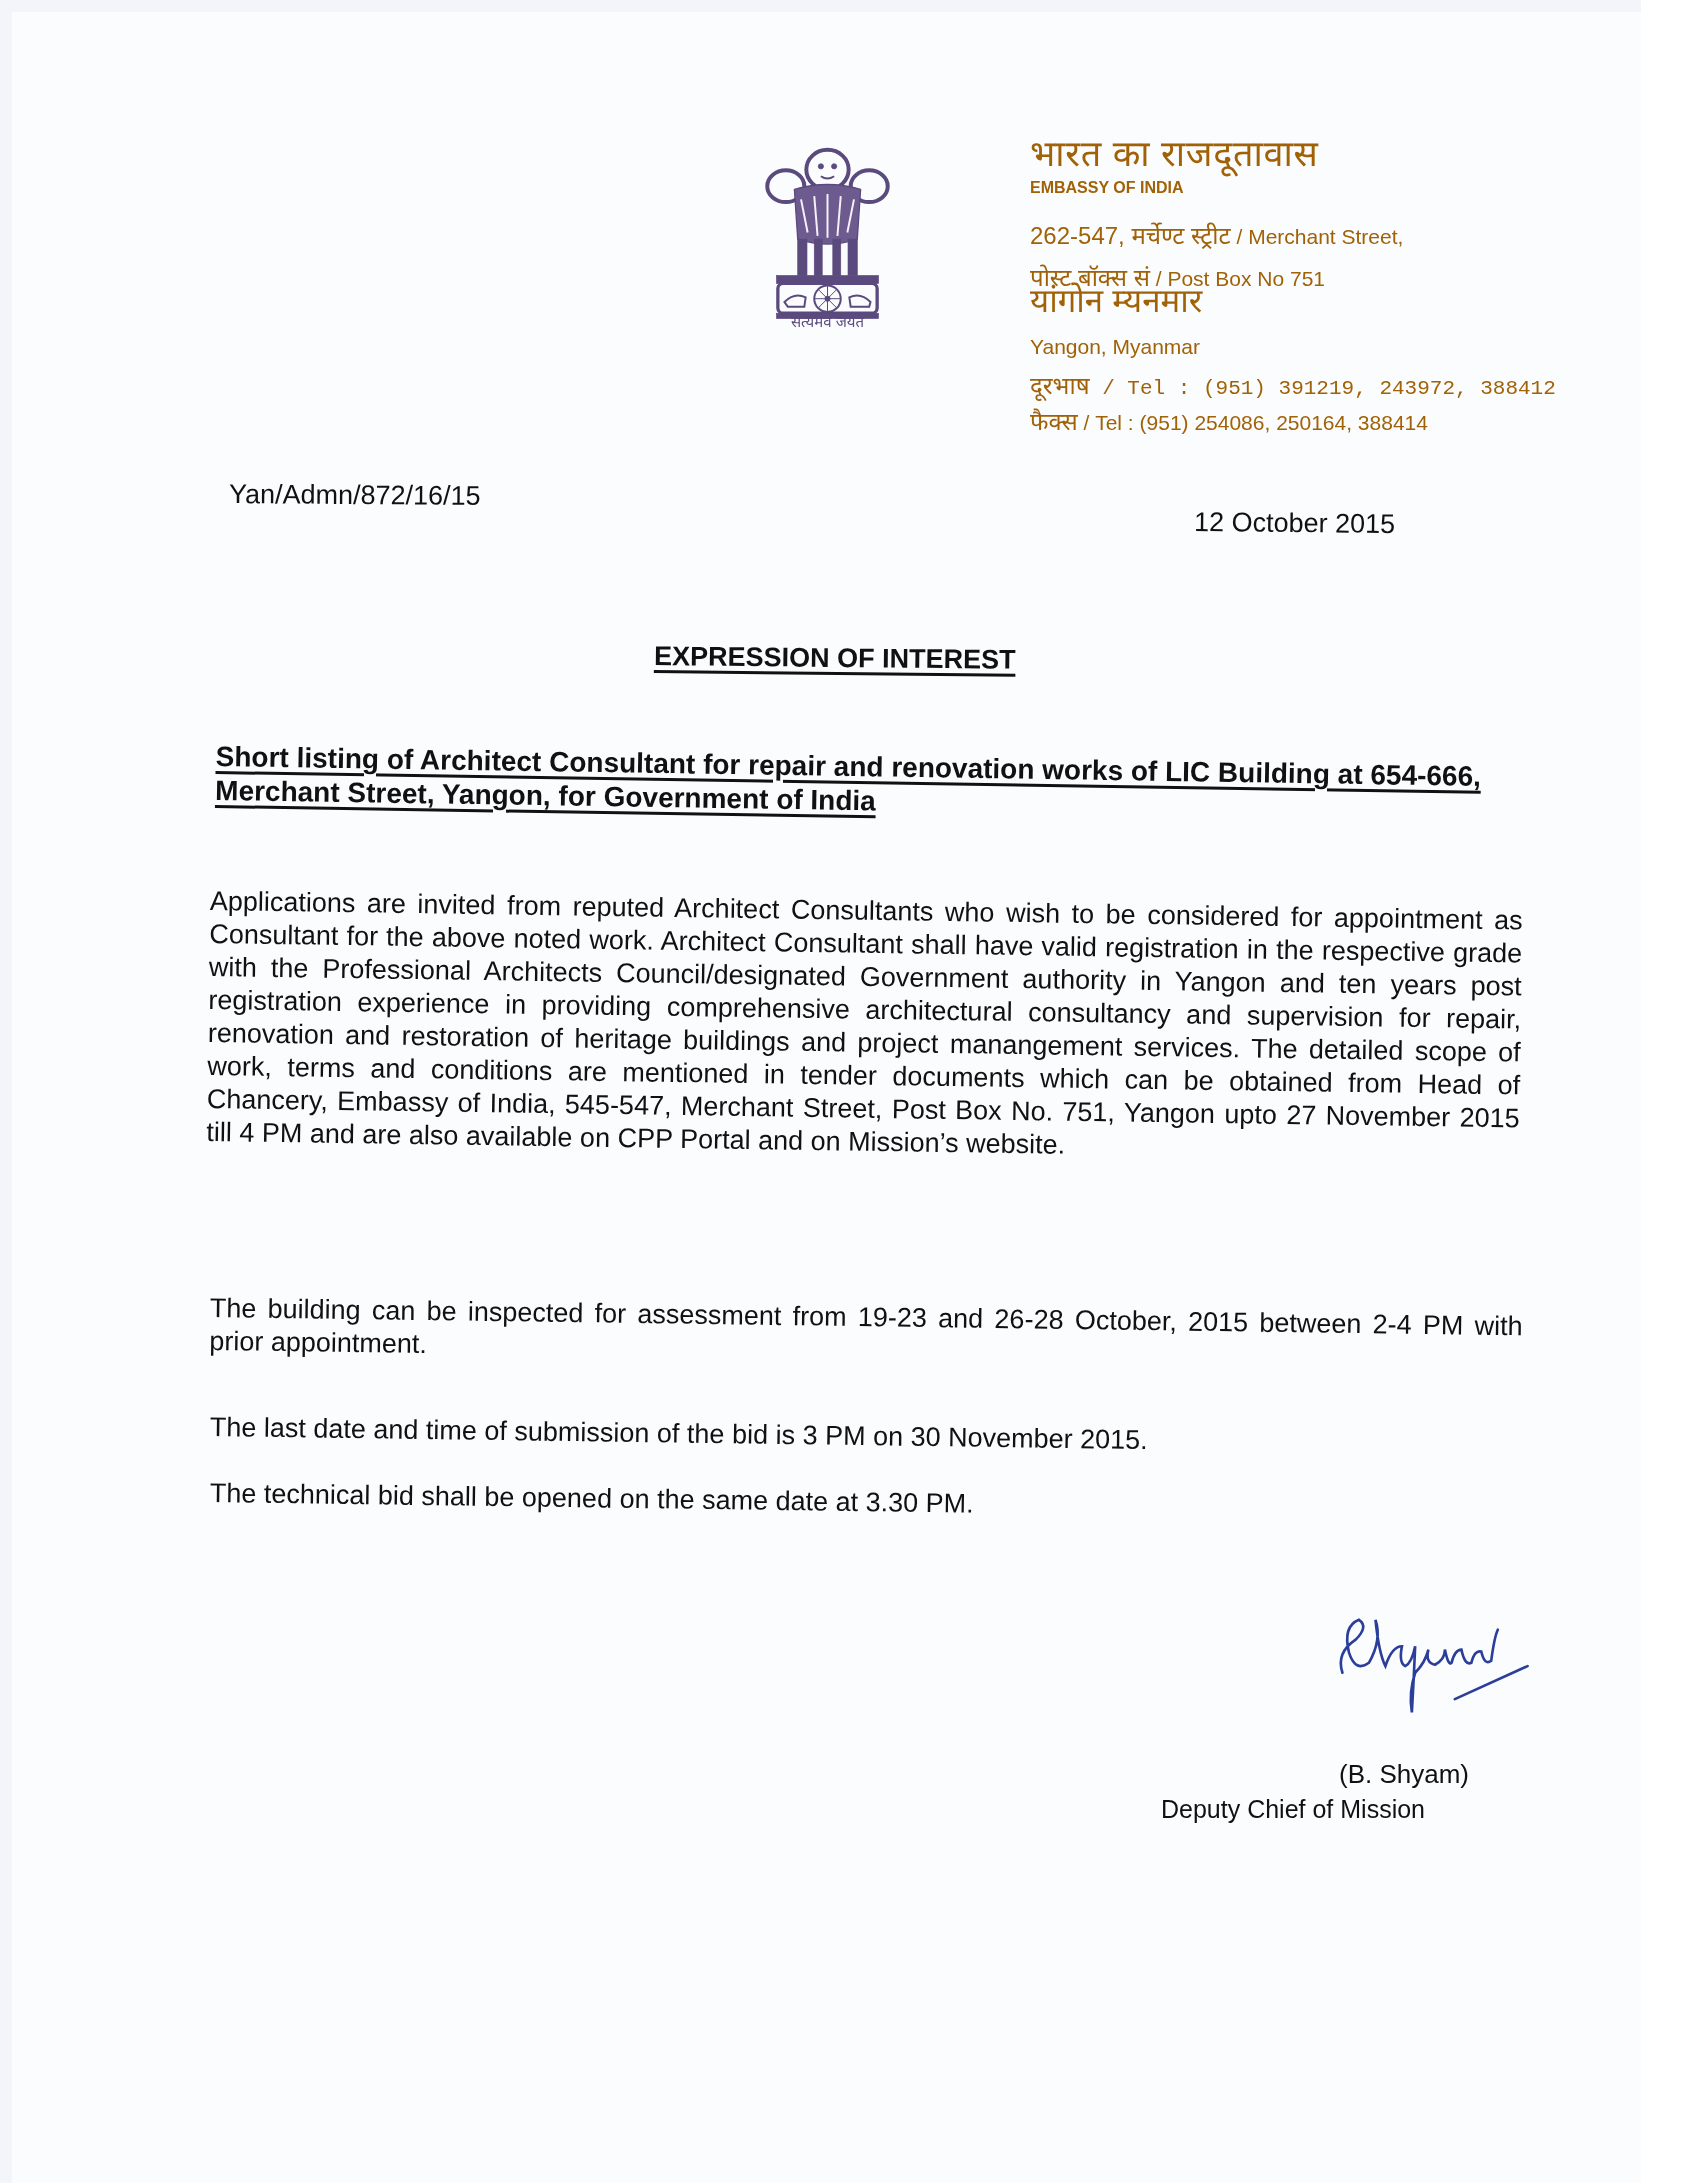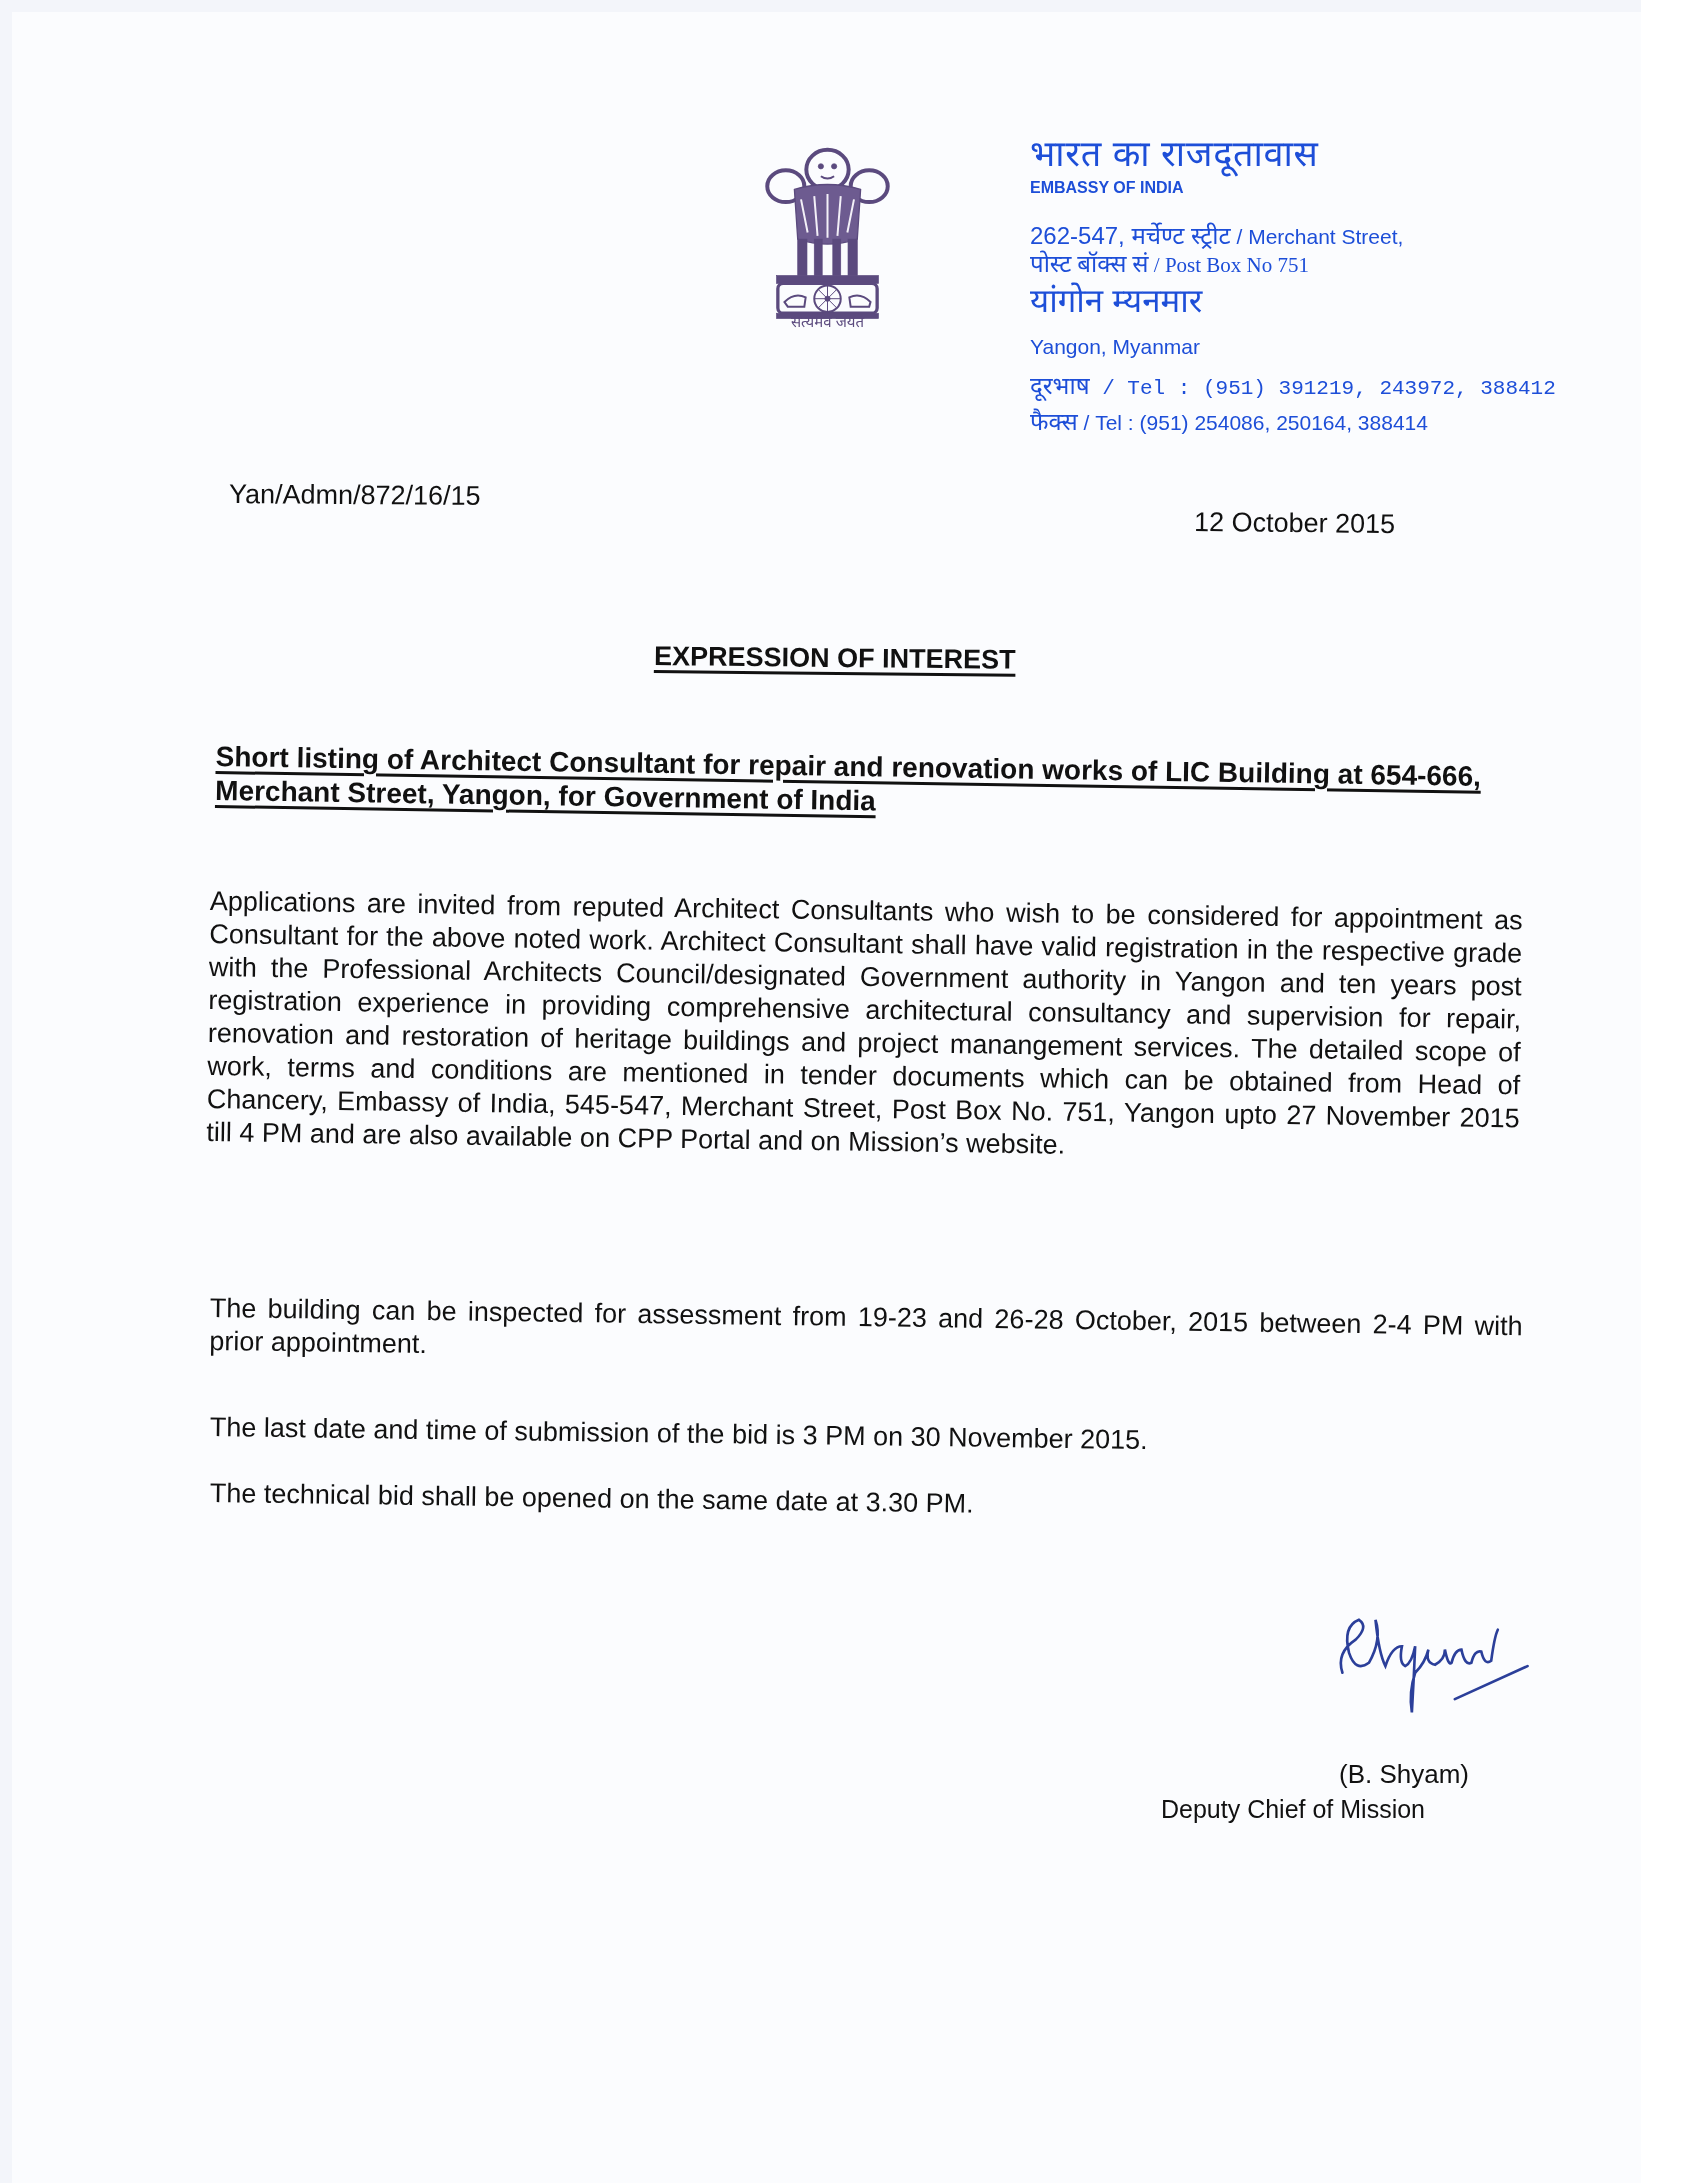--- a/index.html
+++ b/index.html
@@ -24,27 +24,27 @@
   
   .emblem {
     position: absolute; left: 746px; top: 118px; width: 139px; height: 205px;
   }
   .emblem svg { width: 100%; height: 100%; }
   .motto {
     position: absolute; left: 746px; top: 299px; width: 139px; text-align: center;
     font-size: 15px; color: #5b4a7e;
   }
   
-  .lh { position: absolute; color: #1d4ed8; white-space: nowrap; }
+  .lh { position: absolute; color: #a16207; white-space: nowrap; }
   .lh-hindi-title { left: 1018px; top: 116px; font-size: 36px; letter-spacing: 0.7px; }
   .lh-title { left: 1018px; top: 167px; font-size: 16px; font-weight: bold; }
   .lh-line { font-size: 21px; left: 1018px; }
   .lh-line .hi { font-size: 24px; }
   .l1 { top: 206px; }
-  .l2 { top: 234px; font-family: Liberation Serif, serif; }
+  .l2 { top: 248px; }
   .l3 { top: 265px; font-size: 33px; }
   .l4 { top: 323px; }
   .l5 { top: 356px; font-family: Liberation Mono, monospace; }
   .l6 { top: 392px; }
 
   .ref { position: absolute; left: 217px; top: 468px; font-size: 27px; transform: rotate(0.4deg); }
   .date { position: absolute; left: 1182px; top: 496px; font-size: 27px; transform: rotate(0.6deg); }
 
   .eoi {
     position: absolute; left: 642px; top: 629px; font-size: 27px; font-weight: bold;

